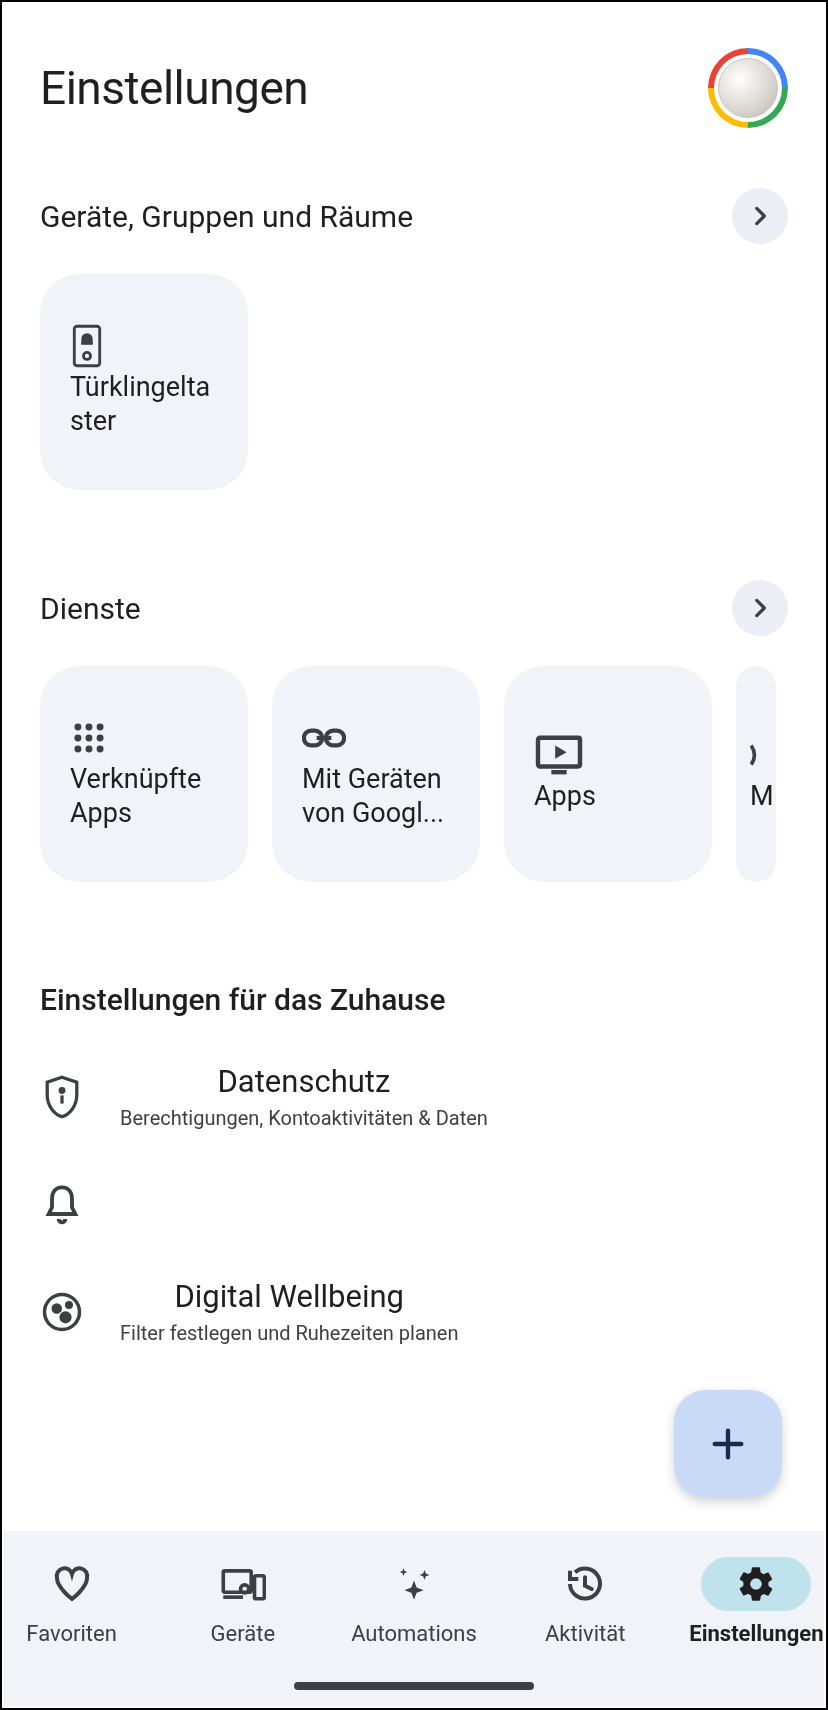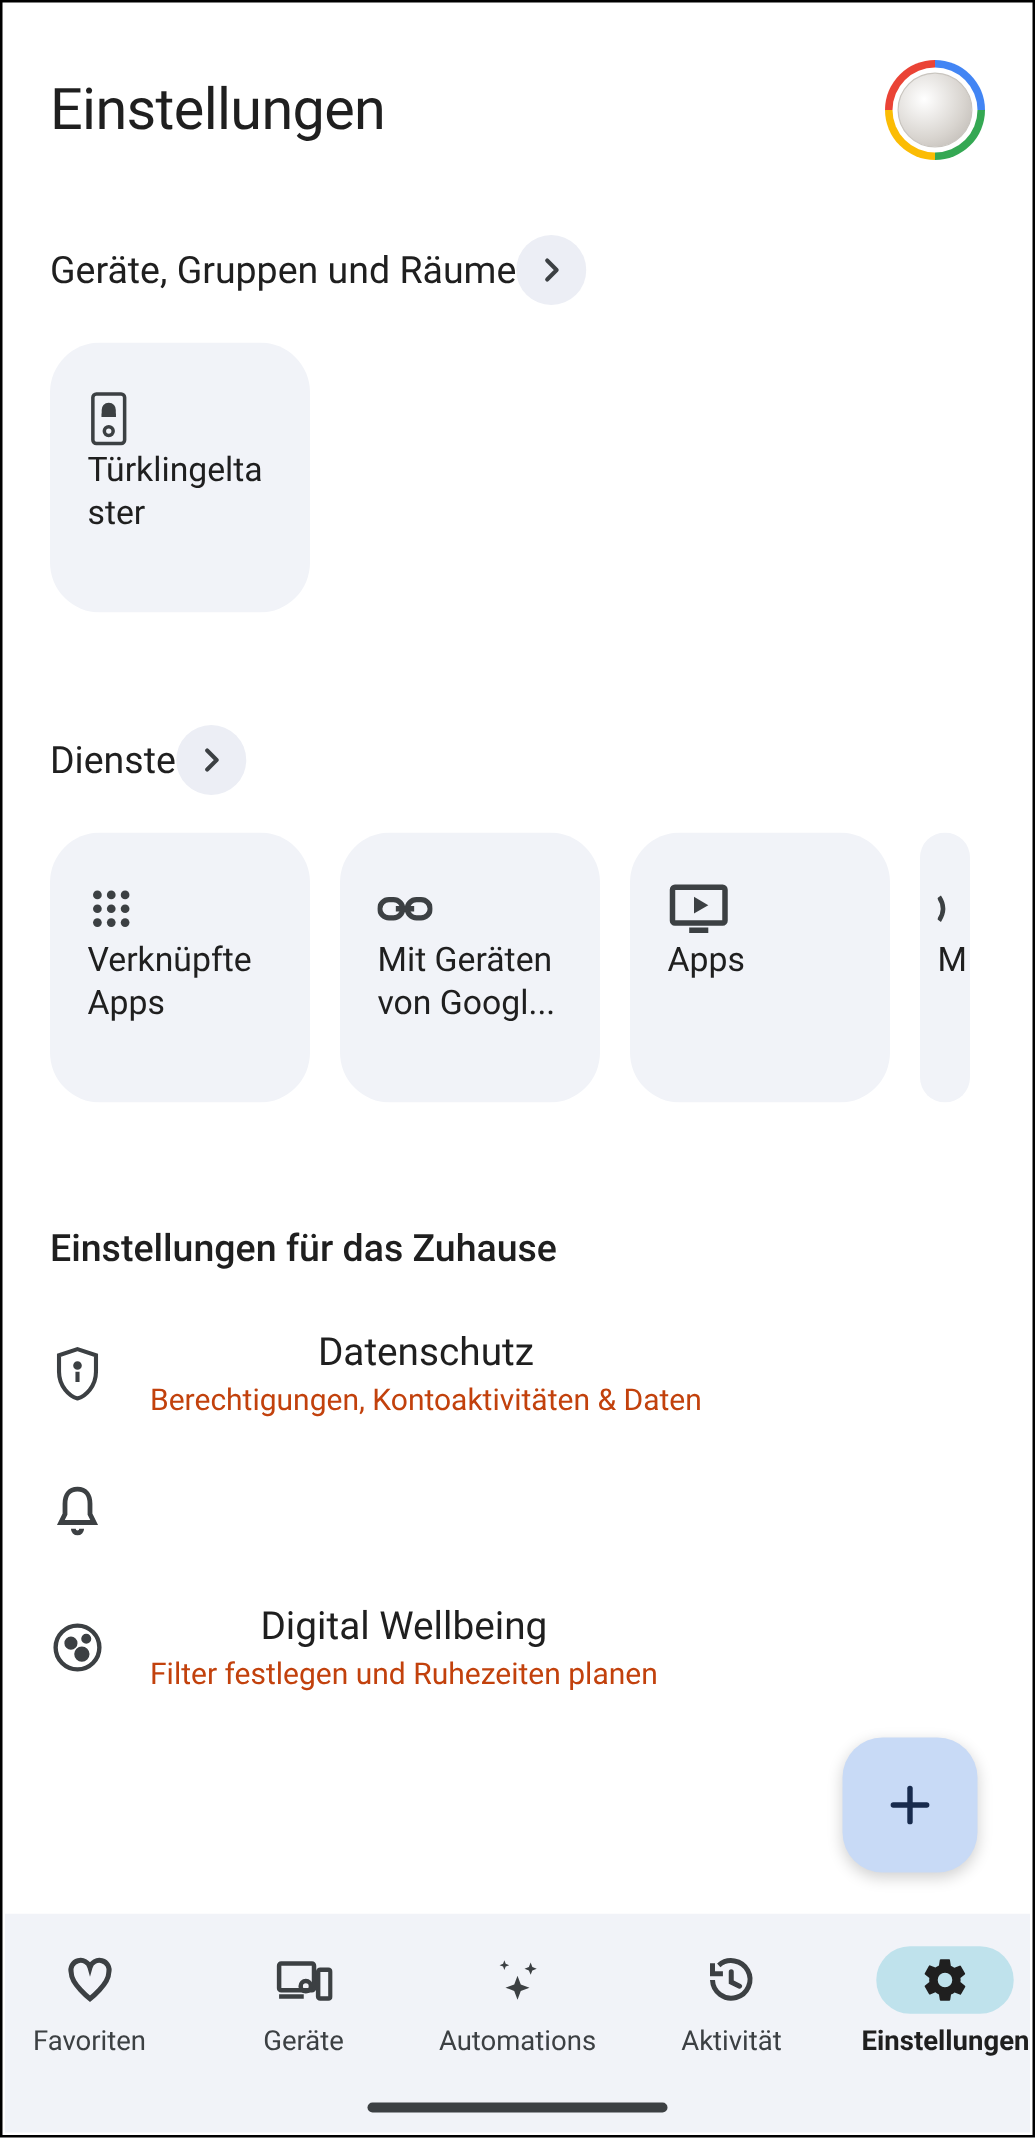--- a/index.html
+++ b/index.html
@@ -7,42 +7,42 @@
   body { border: 2px solid #000; position: relative; }
 
   .main { padding: 0 38px; height: calc(100% - 175px); overflow: hidden; }
 
   .header { display: flex; align-items: center; justify-content: space-between; padding-top: 46px; padding-bottom: 40px; }
   .header h1 { font-size: 46px; font-weight: 400; letter-spacing: -0.5px; }
   .avatar-ring { width: 80px; height: 80px; border-radius: 50%; display: flex; align-items: center; justify-content: center; background: conic-gradient(#4285F4 0deg 90deg, #34A853 90deg 180deg, #FBBC04 180deg 270deg, #EA4335 270deg 360deg); }
   .avatar-ring .inner { width: 68px; height: 68px; border-radius: 50%; background: #fff; display:flex; align-items:center; justify-content:center; }
   .avatar-ring .inner2 { width: 60px; height: 60px; border-radius:50%; background: radial-gradient(circle at 35% 35%, #fff, #d8d4cf 60%, #b8b3ad); border: 1px solid #c9c5bf; }
 
-  .section-head { display: flex; align-items: center; margin-top: 20px; margin-bottom: 30px; }
+  .section-head { display: flex; align-items: center; justify-content: space-between; margin-top: 20px; margin-bottom: 30px; }
   .section-head h2 { font-size: 30px; font-weight: 400; }
   .chev-btn { width: 56px; height: 56px; border-radius: 50%; background: #eceef5; display: flex; align-items: center; justify-content: center; cursor: pointer; }
 
   .card-row { display: flex; gap: 24px; overflow: hidden; }
-  .card { background: #f1f3f8; border-radius: 40px; padding: 36px 30px 40px; width: 208px; height: 216px; flex-shrink: 0; display: flex; flex-direction: column; justify-content: flex-start; cursor: pointer; }
+  .card { background: #f1f3f8; border-radius: 40px; padding: 36px 30px 40px; width: 208px; height: 216px; flex-shrink: 0; display: flex; flex-direction: column; justify-content: center; cursor: pointer; }
   .card .icon-slot { height: 50px; display:flex; align-items:center; }
   .card .label { font-size: 27px; line-height: 1.25; word-break: break-word; color: #1f1f1f; }
   .card.partial { width: 40px; padding: 36px 0 40px 14px; }
 
   .spacer { height: 70px; }
 
   .home-section-title { font-size: 30px; font-weight: 500; margin-top: 100px; margin-bottom: 20px; }
 
   .list-item { display: flex; align-items: center; gap: 36px; padding: 26px 0; cursor: pointer; }
   .list-item .li-icon { width: 44px; height: 44px; display:flex; align-items:center; justify-content:center; flex-shrink:0; }
   .list-item .li-text .li-title { font-size: 31px; font-weight: 400; margin-bottom: 6px; text-align: center; }
-  .list-item .li-text .li-sub { font-size: 24px; color: #c2410c; text-align: center; }
+  .list-item .li-text .li-sub { font-size: 20px; color: #404040; text-align: center; }
 
   .fab { position: absolute; right: 44px; bottom: 210px; width: 108px; height: 108px; border-radius: 32px; background: #c8daf6; display:flex; align-items:center; justify-content:center; box-shadow: 0 4px 12px rgba(0,0,0,0.18); cursor:pointer; }
 
-  .navbar { position: absolute; left:2px; right:2px; bottom: 2px; height: 175px; background: #f1f3f8; display: flex; justify-content: flex-end; align-items: flex-start; padding-top: 26px; gap: 36px; }
+  .navbar { position: absolute; left:2px; right:2px; bottom: 2px; height: 175px; background: #f1f3f8; display: flex; justify-content: center; align-items: flex-start; padding-top: 26px; gap: 36px; }
   .nav-item { display:flex; flex-direction:column; align-items:center; gap:10px; cursor:pointer; width: 160px; }
   .nav-icon-wrap { width: 110px; height: 54px; border-radius: 27px; display:flex; align-items:center; justify-content:center; }
   .nav-item.active .nav-icon-wrap { background: #bfe2ec; }
   .nav-label { font-size: 22px; color: #3c4043; }
   .nav-item.active .nav-label { font-weight: 700; color:#1f1f1f; }
 
   .home-indicator { position:absolute; bottom: 16px; left:50%; transform:translateX(-50%); width: 240px; height: 8px; border-radius: 4px; background:#3c4043; }
 
   svg { display:block; }
 </style>

